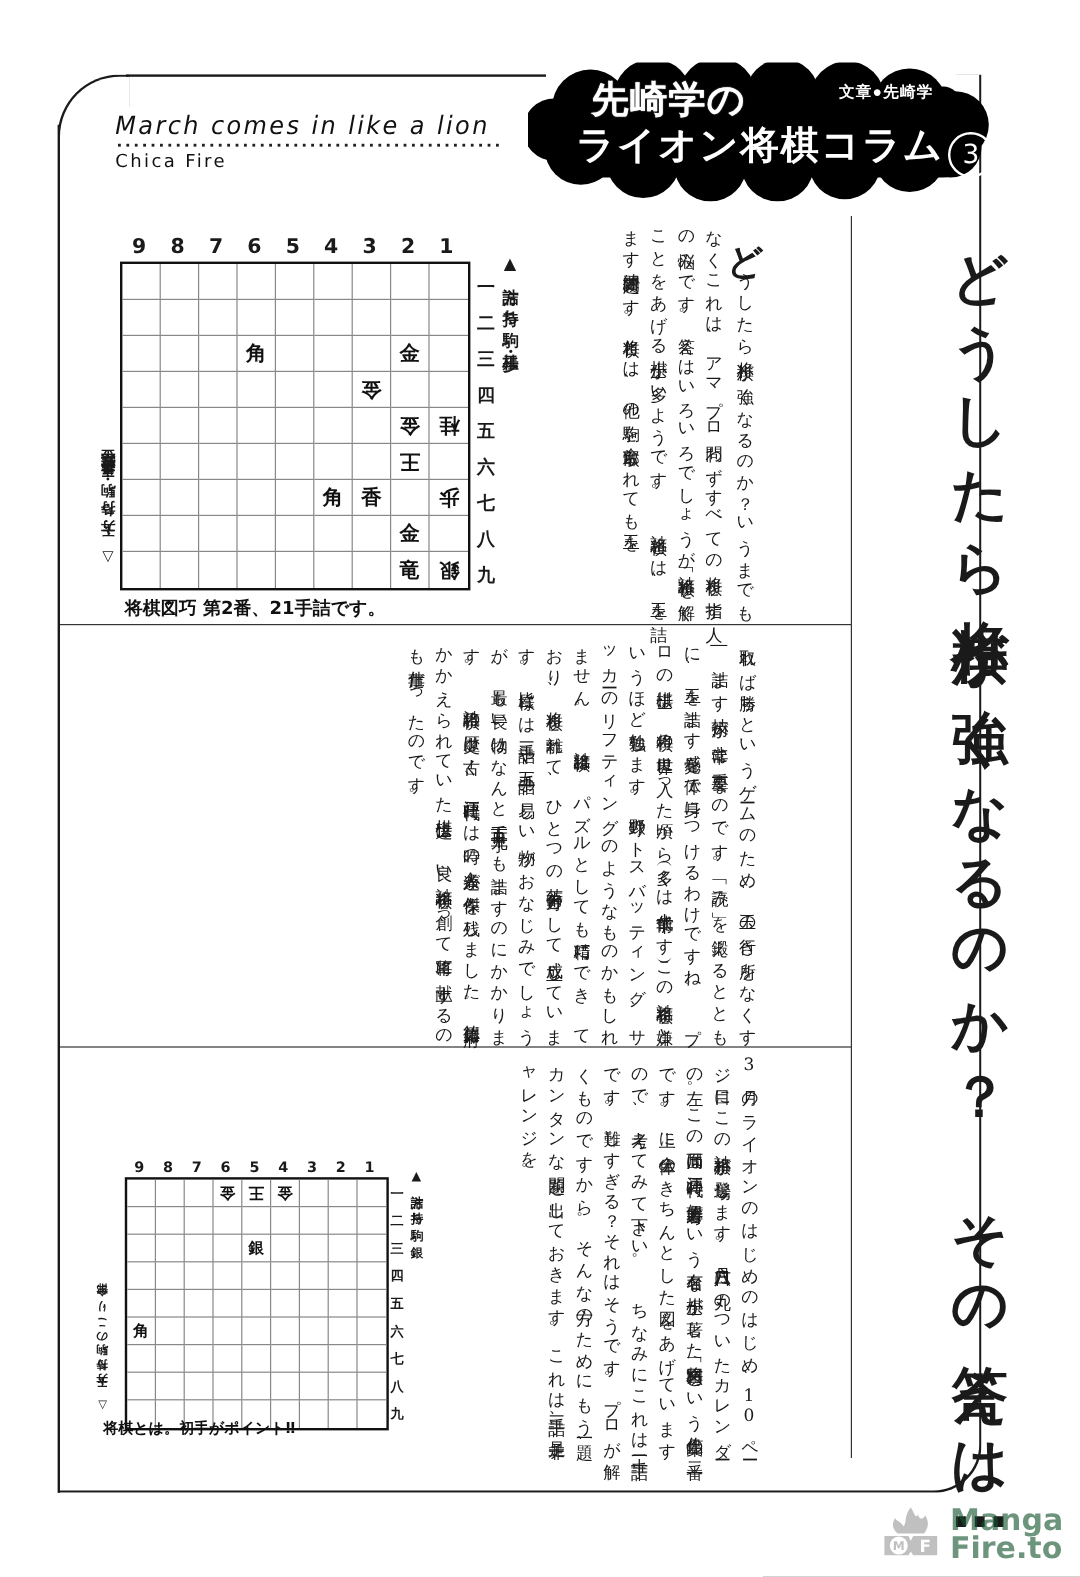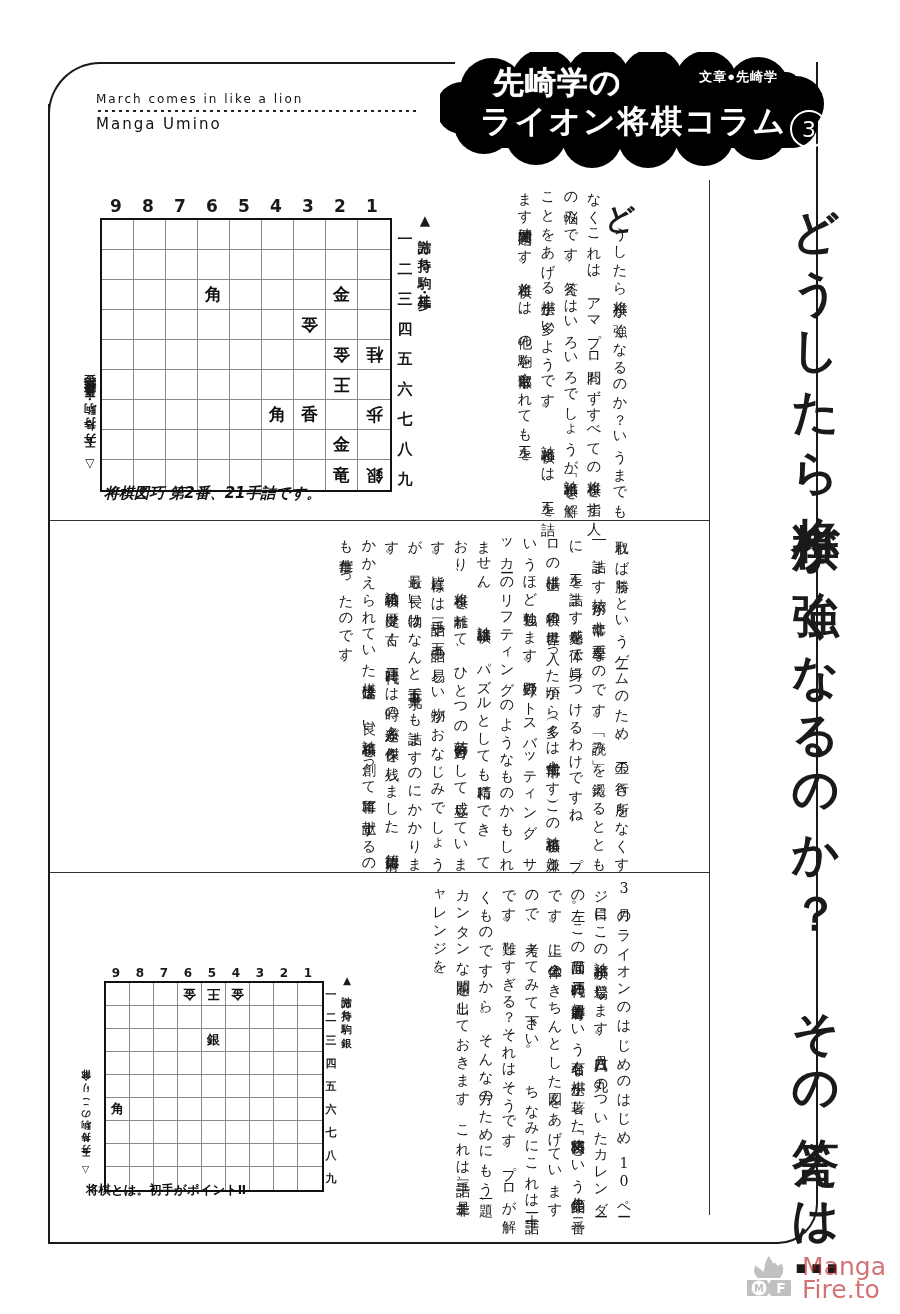--- a/index.html
+++ b/index.html
@@ -43,22 +43,23 @@
   }
 
   
   #hand-title{
     position:absolute; left:96px; top:92px;
     width:320px;
     font-family:"DejaVu Sans", sans-serif;
     color:#111;
   }
   .hand-line1{
-    font-size:12px; letter-spacing:2.0px; white-space:nowrap;
+    font-size:20px; letter-spacing:2.0px; white-space:nowrap;
     transform:scaleY(1.05);
+    font-style:italic;
   }
   .hand-dots{
     margin:3px 0 2px 0; height:4px;
     background-image:radial-gradient(circle, #222 32%, transparent 34%);
     background-size:7px 4px; background-repeat:repeat-x;
   }
   .hand-line2{
     font-size:15px; letter-spacing:2.0px; white-space:nowrap;
   }
 
@@ -218,21 +219,21 @@
 
   
   #board1-wrap .file-cell{ width:32px; font-size:17px; }
   #board1-wrap .file-row{ padding-left:24px; margin-bottom:2px; }
   #board1-grid{ grid-template-columns:repeat(9,32px); grid-auto-rows:30px; margin-left:24px; }
   #board1-wrap .sq{ font-size:17px; }
   #board1-ranks{ left:318px; top:28px; }
   #board1-ranks .rank-cell{ height:30px; width:22px; font-size:15px; }
   #board1-hand{ left:340px; top:16px; height:250px; font-size:13.5px; }
   #board1-dhand{ left:6px; top:16px; height:260px; font-size:12px; }
-  #board1-caption{ left:28px; top:288px; font-size:15px;font-style:italic; }
+  #board1-caption{ left:28px; top:302px; font-size:15px; }
 
   
   #board2-wrap .file-cell{ width:24px; font-size:12px; }
   #board2-wrap .file-row{ padding-left:46px; margin-bottom:1px; }
   #board2-grid{ grid-template-columns:repeat(9,24px); grid-auto-rows:23px; margin-left:46px; }
   #board2-wrap .sq{ font-size:13px; }
   #board2-ranks{ left:264px; top:17px; }
   #board2-ranks .rank-cell{ height:23px; width:18px; font-size:11px; }
   #board2-hand{ left:282px; top:8px; height:180px; font-size:10.5px; }
   #board2-dhand{ left:22px; top:30px; height:180px; font-size:9.5px; }
@@ -240,36 +241,36 @@
 
   
   #watermark{
     position:absolute; right:14px; bottom:12px;
     display:flex; align-items:center; gap:7px;
     opacity:.62;
   }
   #wm-logo{ width:52px; height:48px; }
   #wm-text{
     font-family:"DejaVu Sans", sans-serif;
-    font-weight:normal; font-size:25px; line-height:.92;
-    color:#b91c1c;
+    font-weight:bold; font-size:25px; line-height:.92;
+    color:#14532d;
   }
 </style>
 </head>
 <body>
 
 <div id="frame-topleft-arc"></div>
 <div id="frame-top"></div>
 <div id="frame-left"></div>
 <div id="page-frame"></div>
 
 <div id="hand-title">
   <div class="hand-line1">March comes in like a lion</div>
   <div class="hand-dots"></div>
-  <div class="hand-line2">Manga Umino</div>
+  <div class="hand-line2">Chica Fire</div>
 </div>
 
 <div id="title-banner">
   <svg width="400" height="116" viewBox="0 0 400 116">
     <g fill="#000">
       <rect x="30" y="20" width="330" height="76" rx="14"></rect>
       <circle cx="52" cy="38" r="32"></circle>
       <circle cx="104" cy="30" r="33"></circle>
       <circle cx="158" cy="28" r="32"></circle>
       <circle cx="212" cy="28" r="31"></circle>

